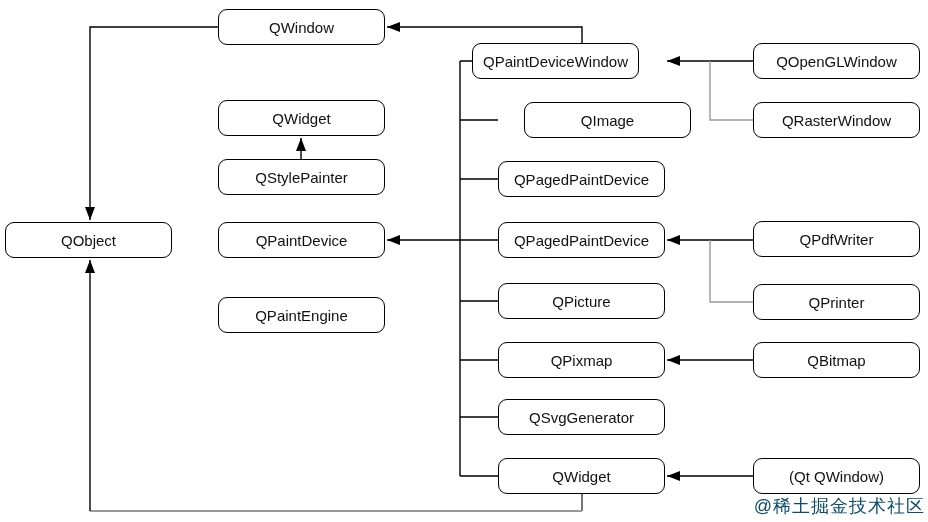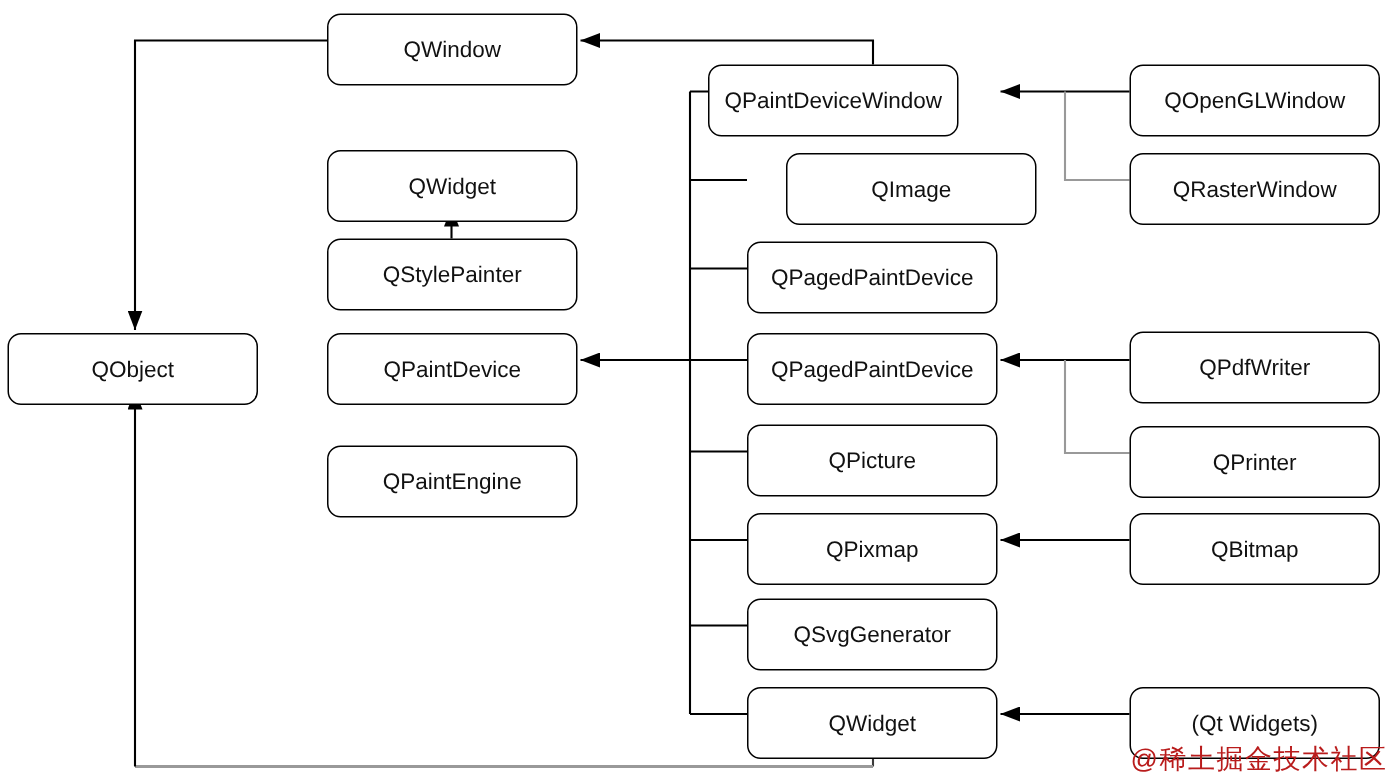--- a/index.html
+++ b/index.html
@@ -2,27 +2,27 @@
 <html><head>
 <meta charset="utf-8">
 <style>
   html,body{margin:0;padding:0;background:#ffffff;}
   .canvas{
     position:relative;width:928px;height:522px;background:#ffffff;
     font-family:"Liberation Sans",sans-serif;overflow:hidden;
   }
   svg.wires{position:absolute;left:0;top:0;width:928px;height:522px;}
   .node{
-    position:absolute;width:167px;height:48px;box-sizing:border-box;
+    position:absolute;width:167px;height:36px;box-sizing:border-box;
     background:#ffffff;border:1.4px solid #000000;border-radius:9px;
     display:flex;align-items:center;justify-content:center;
     font-size:15px;color:#111111;white-space:nowrap;
   }
   .watermark{
-    position:absolute;right:3px;top:494px;font-size:18px;color:#b91c1c;
+    position:absolute;right:3px;top:494px;font-size:18px;color:#0c4a6e;
     letter-spacing:1px;
   }
 </style>
 </head>
 <body>
 
 <div class="canvas">
 
   <svg class="wires" viewBox="0 0 928 522" xmlns="http://www.w3.org/2000/svg">
     <defs>
@@ -119,17 +119,17 @@
   <div class="node" style="left:753px;top:221px">
     <span>QPdfWriter</span>
     </div>
   <div class="node" style="left:753px;top:284px">
     <span>QPrinter</span>
     </div>
   <div class="node" style="left:753px;top:342px">
     <span>QBitmap</span>
     </div>
   <div class="node" style="left:753px;top:458px">
-    <span>(Qt Widgets)</span>
+    <span>(Qt QWindow)</span>
     </div>
 
   <div class="watermark">@稀土掘金技术社区</div>
 </div>
 
 </body></html>

